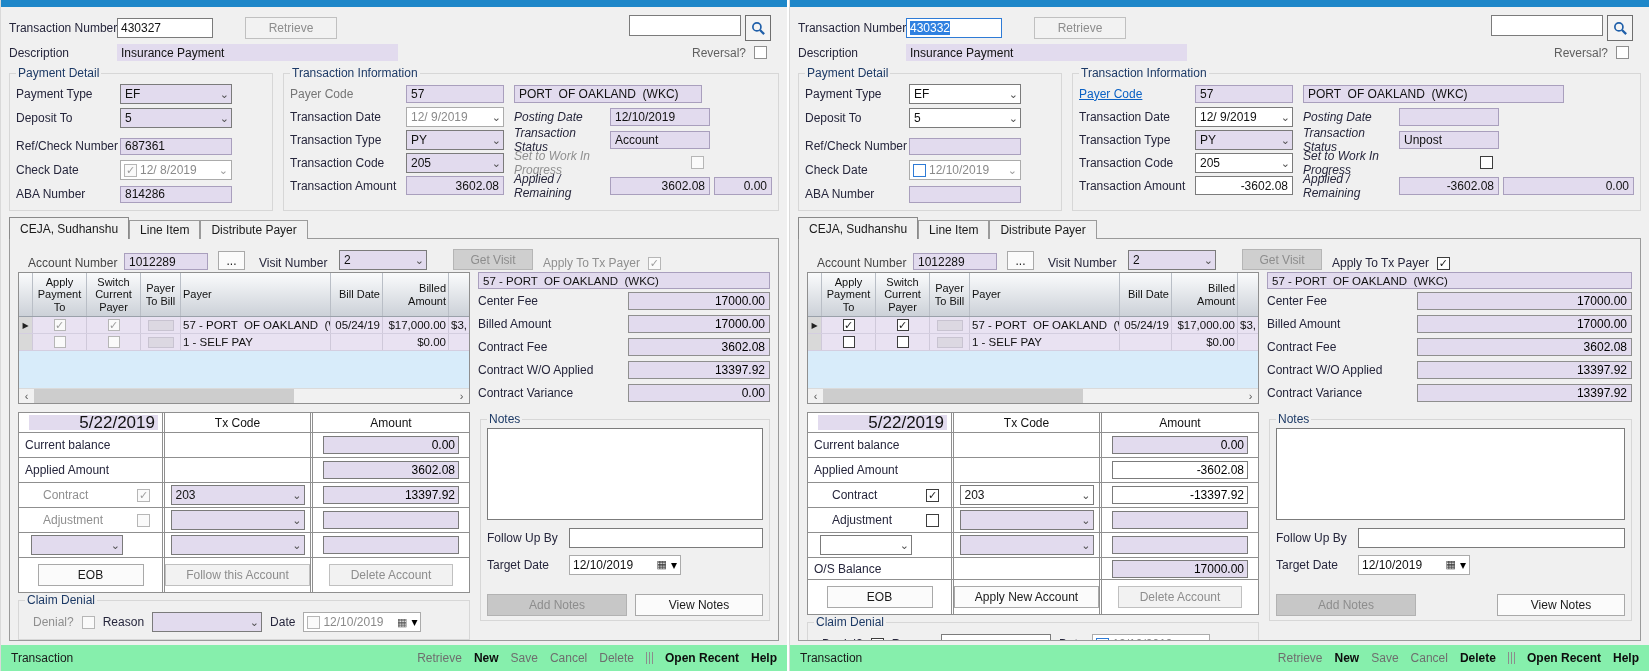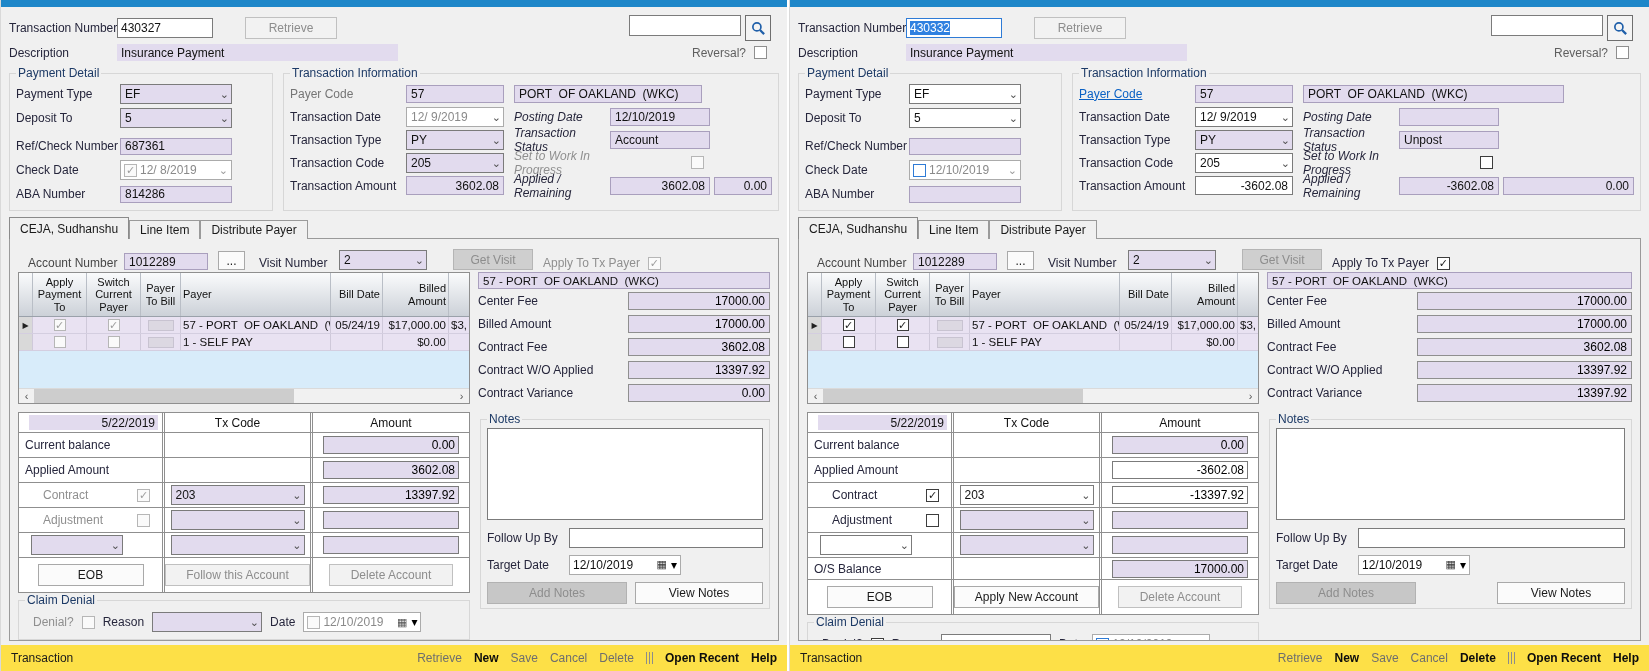--- a/index.html
+++ b/index.html
@@ -148,21 +148,21 @@
   .allocgrid{border:1px solid var(--gbd);background:#fff;}
   .lg-row{display:flex;border-bottom:1px solid var(--gbd);align-items:center;}
   .lg-row:last-child{border-bottom:none;}
   .lgc1{width:146px;flex:0 0 146px;border-right:3px double var(--gbd);align-self:stretch;
         display:flex;align-items:center;font-size:12px;color:var(--lbl);padding-left:6px;}
   .lgc2{width:148px;flex:0 0 148px;border-right:3px double var(--gbd);align-self:stretch;
         display:flex;align-items:center;justify-content:center;}
   .lgc3{flex:1;display:flex;align-items:center;justify-content:center;}
   .lg-hdr{height:20px;}
   .lg-hdr .lgc2,.lg-hdr .lgc3{font-size:12px;color:#111;}
-  .datebox-hdr{flex:1;height:15px;margin:0 4px;background:var(--purple);font-size:12px;color:#111;
+  .datebox-hdr{flex:1;height:15px;margin:0 4px;background:var(--purple);font-size:17px;color:#111;
                display:flex;align-items:center;justify-content:flex-end;padding:0 3px;}
   .lg-r{height:25px;}
   .indent{padding-left:24px;justify-content:space-between;padding-right:12px;}
   .pane-left .alloc-lbl2{color:#8f8f8f;}
   .abox{width:136px;height:18px;background:var(--purple);border:1px solid var(--bd);font-size:12px;
         display:flex;align-items:center;justify-content:flex-end;padding:0 3px;}
   .pane-right .abox-applied,.pane-right .abox-contract{background:#fff;}
   .lgcombo{width:134px;height:20px;}
   .cmb-x0{width:92px;height:20px;margin-left:12px;}
   .pane-left .allocgrid .combo{background:var(--purple);}
@@ -187,25 +187,25 @@
              gap:3px;padding:0 3px;font-size:12px;}
   .dc-claim{width:118px;}
   
   .notescol{flex:1;margin-left:10px;}
   .gb-notes{margin-top:22px;padding:4px 8px 6px 8px;}
   .notes-ta{width:100%;height:92px;border:1px solid #7b7b7b;background:#fff;resize:none;font-size:12px;}
   .nrow{display:flex;align-items:center;height:27px;}
   .nrow .lbl{width:82px;flex:0 0 82px;}
   .fub-input{flex:1;height:20px;border:1px solid #7b7b7b;background:#fff;font-size:12px;padding:0 3px;}
   .dc-target{width:112px;}
-  .nbtnrow{display:flex;align-items:flex-start;justify-content:space-between;margin-top:4px;}
+  .nbtnrow{display:flex;align-items:flex-start;justify-content:space-between;margin-top:16px;}
   .btn-addnotes{width:140px;background:#c7c7c7;color:#8d8d8d;border-color:#b2b2b2;}
   .btn-viewnotes{width:128px;}
   
-  .statusbar{flex:0 0 26px;background:#fde047;display:flex;align-items:center;
+  .statusbar{flex:0 0 26px;background:#86efac;display:flex;align-items:center;
              padding:0 10px;font-size:12px;color:#2b2b2b;margin-top:4px;}
   .sb-app{color:#1a1a1a;}
   .sb-items{margin-left:auto;display:flex;align-items:center;gap:12px;}
   .sb-item{color:#6e6e6e;}
   .sb-item.on{color:#0d0d0d;font-weight:bold;}
   .pane-right .sb-delete{color:#0d0d0d;font-weight:bold;}
   .sb-sep{width:1px;height:12px;background:#8c8c8c;}
   .sepgroup{display:flex;gap:2px;}
 </style>
 </head>

